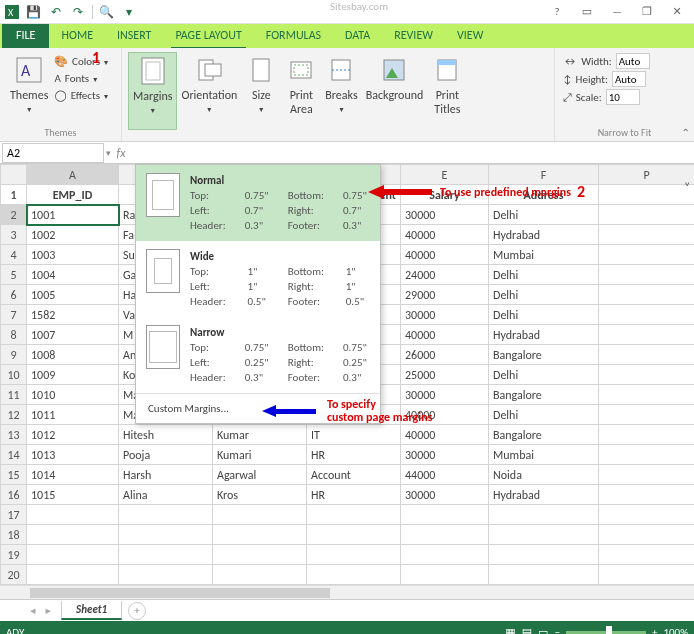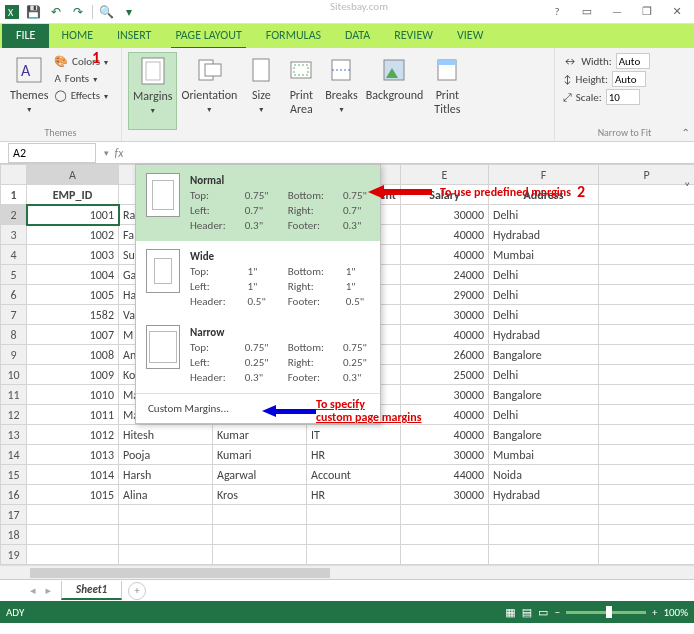--- a/index.html
+++ b/index.html
@@ -17,29 +17,29 @@
   .tab.active::after { content:""; position:absolute; left:8px;right:8px;bottom:-1px;height:2px;background:#217346; }
   .ribbon { height: 94px; background: #f3f3f3; border-bottom:1px solid #d4d4d4; display:flex; position:relative; }
   .group { border-right:1px solid #e1e1e1; padding:4px 6px 2px; display:flex; flex-direction:column; }
   .group-label { text-align:center; font-size:10px; color:#888; margin-top:auto; }
   .btn-col { display:flex; flex-direction:column; align-items:center; gap:2px; padding:2px 4px; cursor:pointer; }
   .btn-ico { width:32px; height:32px; display:flex;align-items:center;justify-content:center; }
   .btn-row { display:flex; align-items:center; gap:4px; padding:1px 2px; font-size:11px; cursor:pointer; }
   .margins-btn { background:#c7e6c7; border:1px solid #9ec89e; }
   .red-num { color:#d00; font-weight:bold; font-size:16px; position:absolute; }
   .fx-bar { height:22px; display:flex; align-items:center; border-bottom:1px solid #ccc; }
-  .name-box { width:88px; border:1px solid #ccc; height:20px; padding:1px 4px; font-size:12px; margin:0 8px; }
+  .name-box { width:102px; border:1px solid #ccc; height:20px; padding:1px 4px; font-size:12px; margin:0 2px; }
   .fx-sym { font-style:italic; color:#888; padding:0 6px; }
   .grid-wrap { position:relative; }
   table.sheet { border-collapse:collapse; table-layout:fixed; width:694px; }
   table.sheet th, table.sheet td { border:1px solid #d4d4d4; height:20px; font-size:12px; padding:0 4px; white-space:nowrap; overflow:hidden; }
   table.sheet thead th { background:#f0f0f0; color:#555; text-align:center; font-weight:normal; }
   table.sheet .rowhdr { background:#f0f0f0; color:#555; text-align:center; width:26px; }
   table.sheet .hdr-row td { font-weight:bold; text-align:center; background:#fff; }
-  table.sheet td.num { text-align:right; }
+  table.sheet td.num { }
   table.sheet .sel-row .rowhdr { background:#d5d5d5; }
   table.sheet .sel-col { background:#d5d5d5; }
   table.sheet .sel-cell { outline:2px solid #217346; outline-offset:-1px; }
   .margins-popup { position:absolute; left:135px; top:0; width:246px; background:#fff; border:1px solid #c0c0c0; box-shadow:2px 2px 6px rgba(0,0,0,.2); z-index:10; }
   .popup-opt { display:flex; padding:8px 10px; gap:10px; cursor:pointer; }
   .popup-opt.selected { background:#c7e6c7; }
   .opt-thumb { width:34px; height:44px; border:1px solid #999; position:relative; background:#fff; }
   .opt-thumb::before { content:""; position:absolute; border:1px solid #bbb; }
   .thumb-normal::before { top:6px;left:5px;right:5px;bottom:6px; }
   .thumb-wide::before { top:8px;left:7px;right:7px;bottom:8px; }
@@ -308,21 +308,21 @@
             <span>0.3"</span>
         </div>
       </div>
     </div>
     <div class="popup-custom">Custom Margins...</div>
   </div>
 
   <div class="anno" style="left:262px; top:234px;">
     <span class="arrow-blue"></span>
       <span class="arrow-blue-body"></span>
-    <div style="margin-left:0; line-height:13px;text-decoration:underline;">
+    <div style="margin-left:11px; line-height:13px;">
       <div>To specify</div>
       <div>custom page margins</div>
     </div>
   </div>
 
   <table class="sheet">
     <colgroup>
       <col style="width:26px">
         <col style="width:92px">
         <col style="width:94px">
@@ -528,20 +528,30 @@
         <tr>
           <td class="rowhdr">19</td>
           <td></td>
           <td></td>
           <td></td>
           <td></td>
           <td></td>
           <td></td>
           <td></td>
         </tr>
+        <tr>
+          <td class="rowhdr">20</td>
+          <td></td>
+          <td></td>
+          <td></td>
+          <td></td>
+          <td></td>
+          <td></td>
+          <td></td>
+        </tr>
       </tbody>
   </table>
 </div>
 
 <div class="scroll-h">
   <div class="thumb"></div>
 </div>
 <div class="sheet-tabs">
   <span style="margin-right:10px;color:#aaa;">◂</span>
   <span style="margin-right:10px;color:#aaa;">▸</span>

